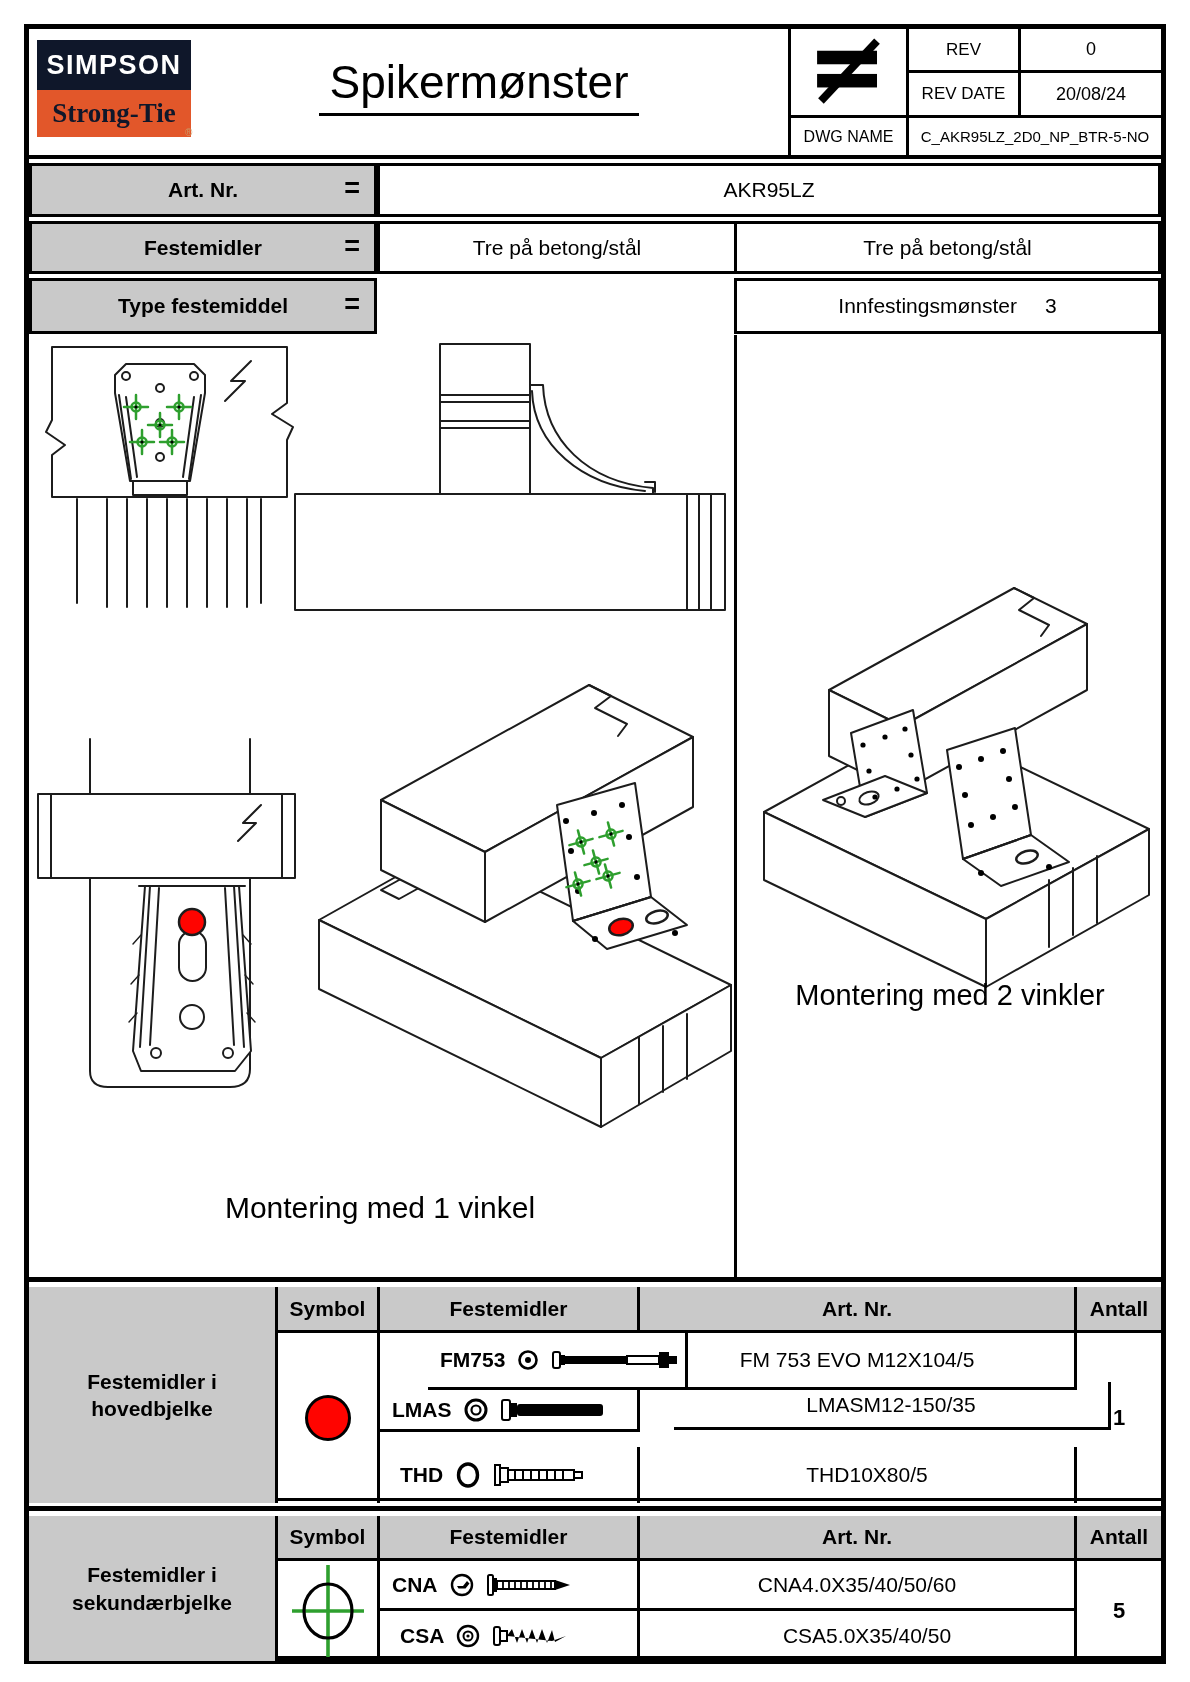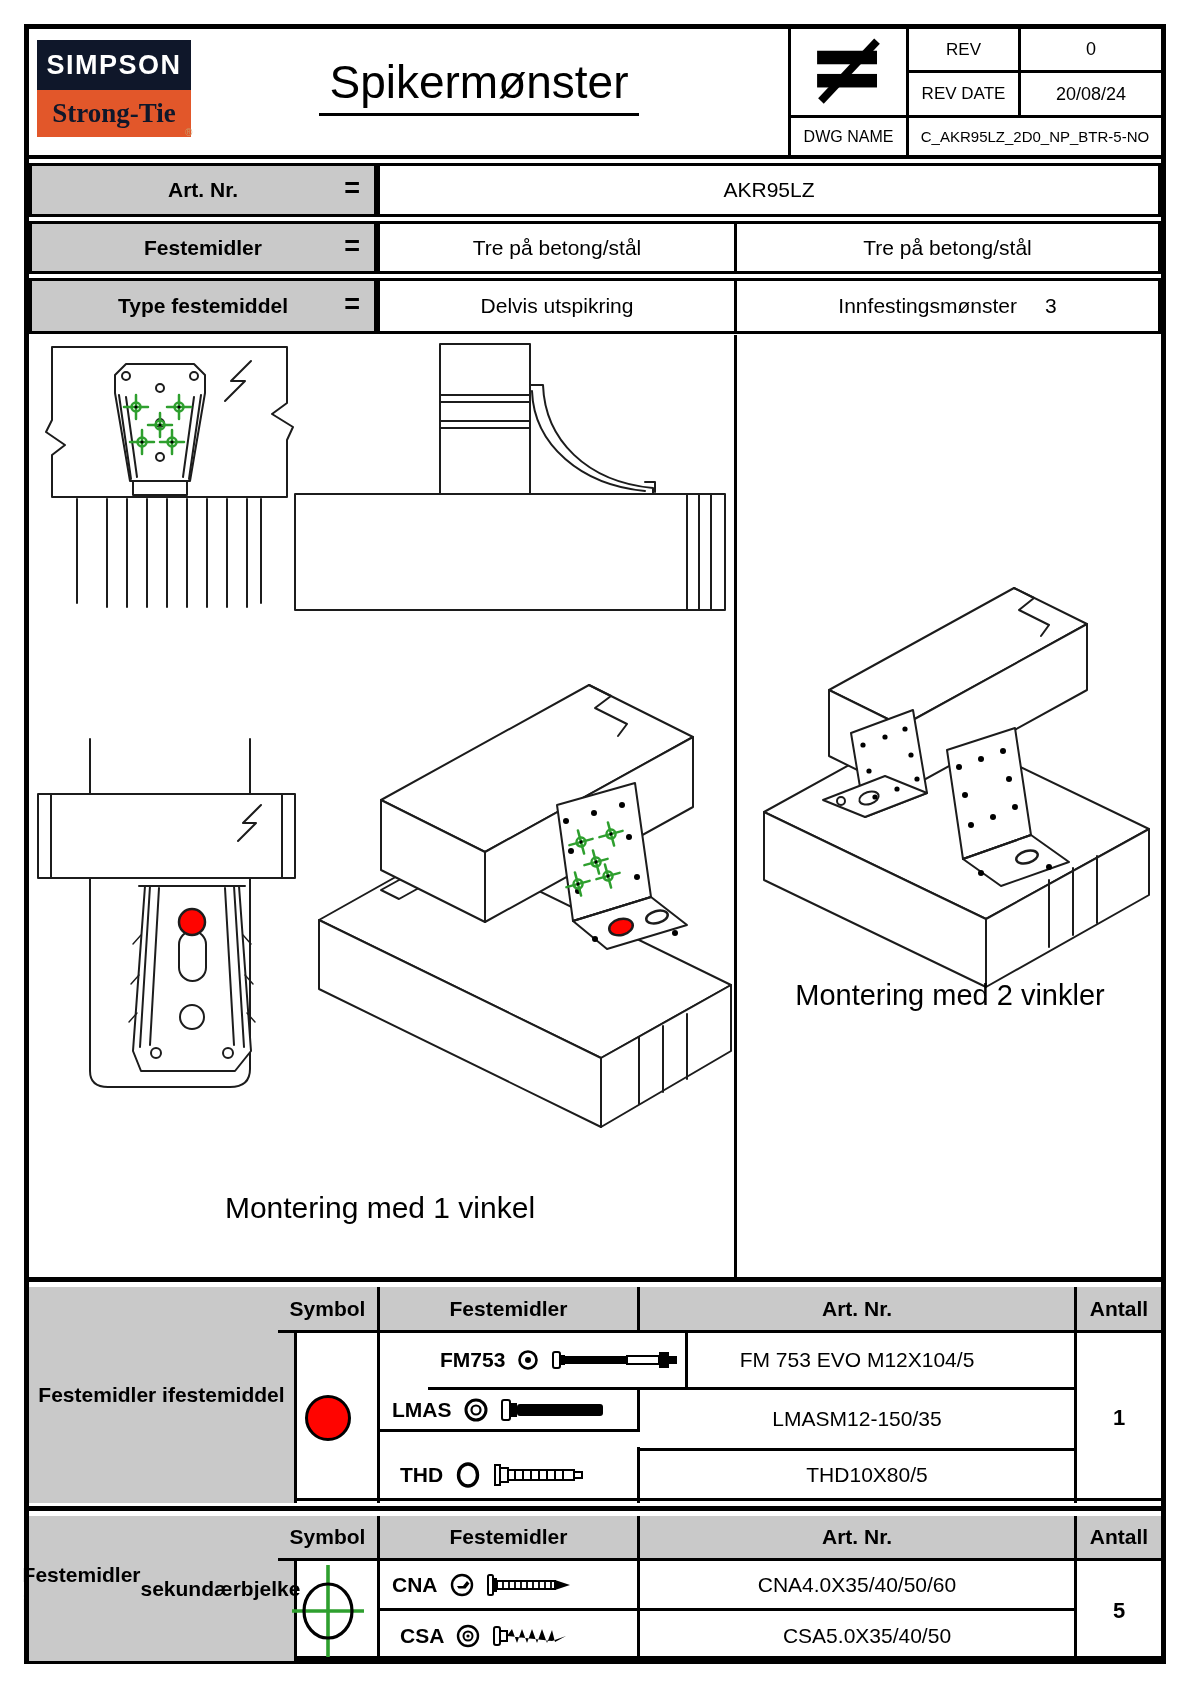--- a/index.html
+++ b/index.html
@@ -34,21 +34,21 @@
   
   .dwgsvg { position:absolute; left:0; top:306px; }
   .vdiv { position:absolute; left:705px; top:306px; width:3px; height:942px; background:#000; }
   .cap { position:absolute; text-align:center; }
   .cap1 { left:51px; top:1162px; width:600px; font-size:30px; }
   .cap2 { left:718px; top:950px; width:406px; font-size:29px; }
   
   .ft { position:absolute; left:0; width:1132px; border-top:5px solid #000; border-bottom:3px solid #000; }
   .ft1 { top:1248px; height:224px; }
   .ft2 { top:1477px; height:153px; }
-  .ft .gl { position:absolute; left:0; width:268px; background:#c9c9c9; border-right:3px solid #000; display:flex; flex-direction:row; align-items:center; justify-content:center; font-weight:bold; font-size:21px; line-height:1.3; }
+  .ft .gl { position:absolute; left:0; width:249px; background:#c9c9c9; border-right:3px solid #000; display:flex; flex-direction:column; align-items:center; justify-content:center; font-weight:bold; font-size:21px; line-height:1.3; }
   .ft .hc { position:absolute; background:#c9c9c9; border-right:3px solid #000; border-bottom:3px solid #000; display:flex; align-items:center; justify-content:center; font-weight:bold; font-size:21px; }
   .ft .symc { position:absolute; left:249px; width:102px; border-right:3px solid #000; display:flex; align-items:center; justify-content:center; }
   .ft .fc { position:absolute; left:351px; width:260px; border-right:3px solid #000; border-bottom:3px solid #000; display:flex; align-items:center; padding-left:12px; gap:10px; }
   .ft .ac { position:absolute; left:611px; width:437px; border-right:3px solid #000; border-bottom:3px solid #000; display:flex; align-items:center; justify-content:center; font-weight:normal; font-size:21px; }
   .ft .nb { border-bottom:none;padding-left:20px; }
   .ft .qc { position:absolute; left:1048px; width:84px; display:flex; align-items:center; justify-content:center; font-weight:bold; font-size:22px; }
   .code { font-weight:bold; font-size:21px; }
   .redcircle { width:46px; height:46px; border-radius:50%; background:#ff0400; border:3px solid #000; }
   svg { display:block; }
 </style>
@@ -93,21 +93,20 @@
       <span class="eq">=</span>
     </div>
     <div class="sv svA">Tre på betong/stål</div>
     <div class="sv svB">Tre på betong/stål</div>
   </div>
   <div class="sr sr3">
     <div class="slabel">
       <span>Type festemiddel</span>
       <span class="eq">=</span>
     </div>
-    <div class="sv svA">Delvis utspikring</div>
     <div class="sv svB">
       <span>Innfestingsmønster</span>
       <span class="num3">3</span>
     </div>
   </div>
 
   <svg class="dwgsvg" width="1132" height="942" viewBox="0 0 1132 942" stroke="#1c1c1c" stroke-width="2" fill="none" stroke-linejoin="round" stroke-linecap="round">
     <defs>
       <g id="gm" stroke="#2e9f2e" stroke-width="2.5">
         <line x1="-12" y1="0" x2="12" y2="0"></line>
@@ -240,21 +239,21 @@
     </g>
   </svg>
 
   <div class="vdiv"></div>
   <div class="cap cap1">Montering med 1 vinkel</div>
   <div class="cap cap2">Montering med 2 vinkler</div>
 
   <div class="ft ft1">
     <div class="gl" style="top:5px;height:216px;">
       <span>Festemidler i</span>
-      <span>festemiddel</span>
+      <span>hovedbjelke</span>
     </div>
     <div class="hc" style="left:249px;top:5px;width:102px;height:46px;">Symbol</div>
     <div class="hc" style="left:351px;top:5px;width:260px;height:46px;">Festemidler</div>
     <div class="hc" style="left:611px;top:5px;width:437px;height:46px;">Art. Nr.</div>
     <div class="hc" style="left:1048px;top:5px;width:84px;height:46px;border-right:none;">Antall</div>
 
     <div class="symc" style="top:51px;height:170px;">
       <div class="redcircle"></div>
     </div>
 
@@ -280,21 +279,21 @@
       <svg width="28" height="28">
           <circle cx="14" cy="14" r="10" fill="none" stroke="#000" stroke-width="3"></circle>
           <circle cx="14" cy="14" r="4.5" fill="none" stroke="#000" stroke-width="2.2"></circle>
         </svg>
       <svg width="120" height="28">
         <rect x="2" y="4" width="8" height="20" rx="2" fill="none" stroke="#000" stroke-width="2"></rect>
         <rect x="10" y="7" width="7" height="14" fill="#000"></rect>
         <rect x="17" y="8" width="86" height="12" rx="3" fill="#000"></rect>
       </svg>
     </div>
-    <div class="ac" style="top:108px;height:61px;">LMASM12-150/35</div>
+    <div class="ac" style="top:100px;height:48px;margin-left:34px;">LMASM12-150/35</div>
 
     <div class="fc nb" style="top:165px;height:56px;">
       <span class="code">THD</span>
       <svg width="30" height="30">
           <ellipse cx="15" cy="15" rx="9.5" ry="11" fill="none" stroke="#000" stroke-width="3.4"></ellipse>
         </svg>
       <svg width="118" height="28">
         <rect x="2" y="4" width="5" height="20" fill="none" stroke="#000" stroke-width="2"></rect>
         <rect x="7" y="7" width="8" height="14" fill="none" stroke="#000" stroke-width="2"></rect>
         <rect x="15" y="9" width="66" height="10" fill="none" stroke="#000" stroke-width="2"></rect>

